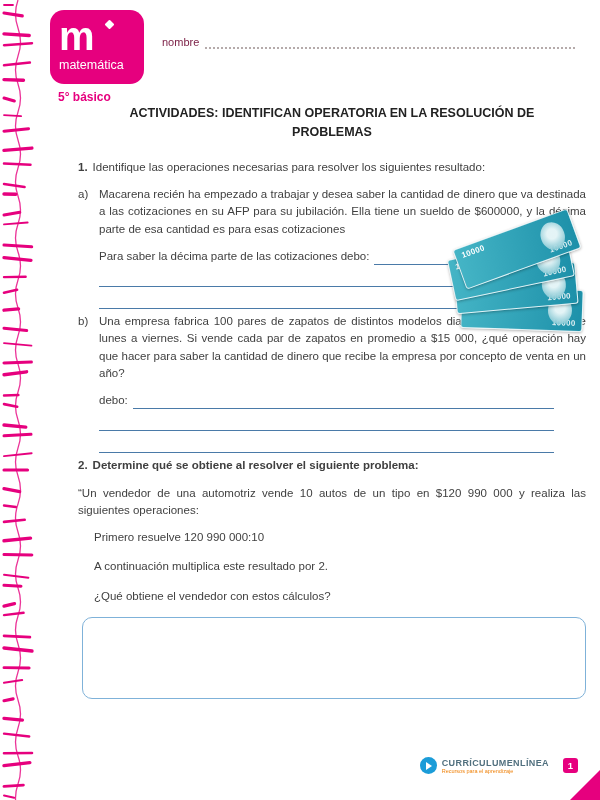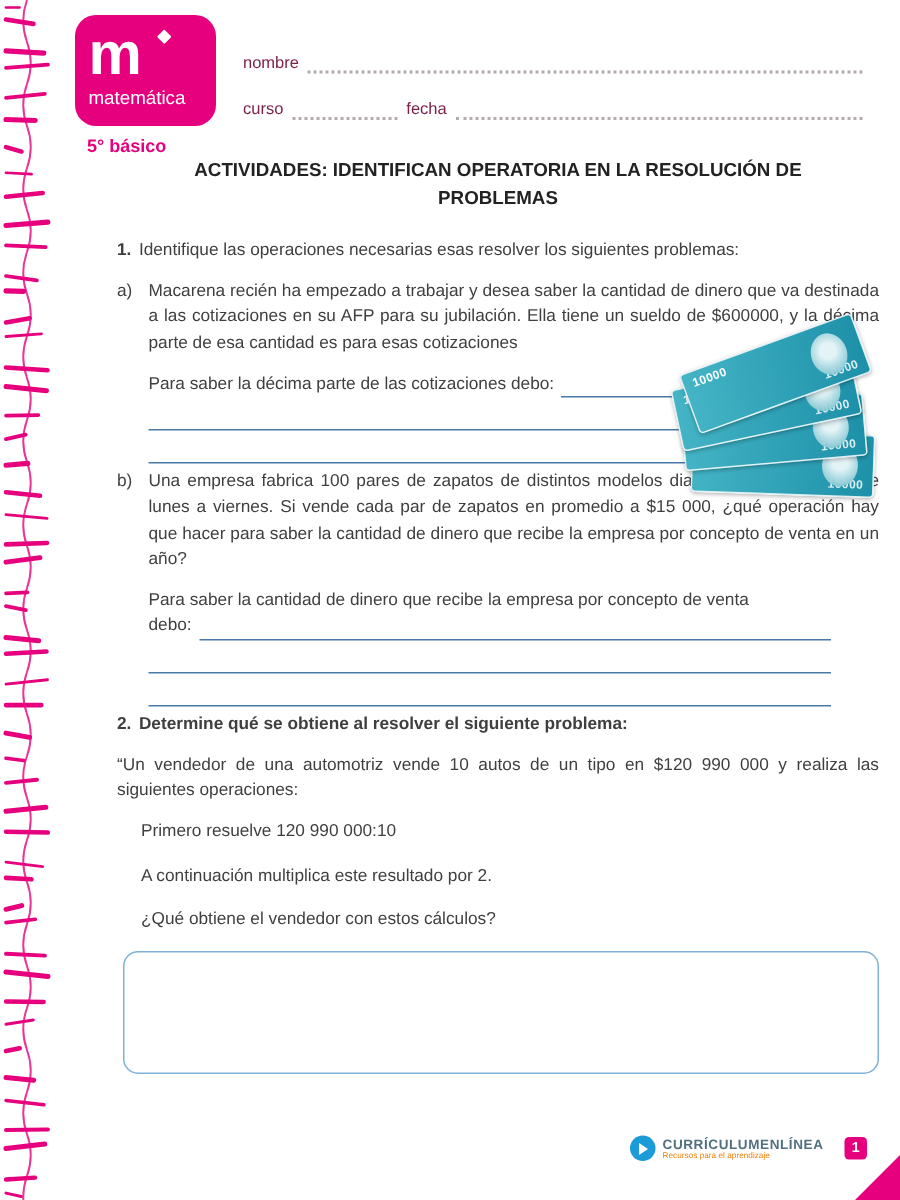--- a/index.html
+++ b/index.html
@@ -140,34 +140,28 @@
       <span class="logo-diamond"></span>
       <div class="logo-subject">matemática</div>
     </div>
     <div class="logo-grade">5° básico</div>
   </div>
   <div class="fields">
     <div class="frow">
       <span class="flabel">nombre</span>
       <span class="dotline"></span>
     </div>
-    <div class="frow">
-      <span class="flabel">curso</span>
-      <span class="dotline short"></span>
-      <span class="flabel">fecha</span>
-      <span class="dotline"></span>
-    </div>
   </div>
 </div>
 
 <div class="main">
   <h1 class="title">ACTIVIDADES: IDENTIFICAN OPERATORIA EN LA RESOLUCIÓN DE PROBLEMAS</h1>
 
   <p class="q">
-    <b class="qnum">1.</b><span>Identifique las operaciones necesarias esas resolver los siguientes problemas:</span>
+    <b class="qnum">1.</b><span>Identifique las operaciones necesarias para resolver los siguientes resultado:</span>
   </p>
 
   <div class="item">
     <span class="ilabel">a)</span>
     <p class="itext">Macarena recién ha empezado a trabajar y desea saber la cantidad de dinero que va destinada a las cotizaciones en su AFP para su jubilación. Ella tiene un sueldo de $600000, y la décima parte de esa cantidad es para esas cotizaciones</p>
   </div>
 
   <div class="answer">
     <div class="row">
       <span class="ptext">Para saber la décima parte de las cotizaciones debo:</span>
@@ -176,21 +170,20 @@
     <div class="blank-line"></div>
     <div class="blank-line"></div>
   </div>
 
   <div class="item">
     <span class="ilabel">b)</span>
     <p class="itext">Una empresa fabrica 100 pares de zapatos de distintos modelos diariamente. Se trabaja de lunes a viernes. Si vende cada par de zapatos en promedio a $15 000, ¿qué operación hay que hacer para saber la cantidad de dinero que recibe la empresa por concepto de venta en un año?</p>
   </div>
 
   <div class="answer">
-    <p class="pline1">Para saber la cantidad de dinero que recibe la empresa por concepto de venta</p>
     <div class="row">
       <span class="ptext">debo:</span>
       <span class="fill-line"></span>
     </div>
     <div class="blank-line"></div>
     <div class="blank-line"></div>
   </div>
 
   <p class="q">
     <b class="qnum">2.</b><b>Determine qué se obtiene al resolver el siguiente problema:</b>

